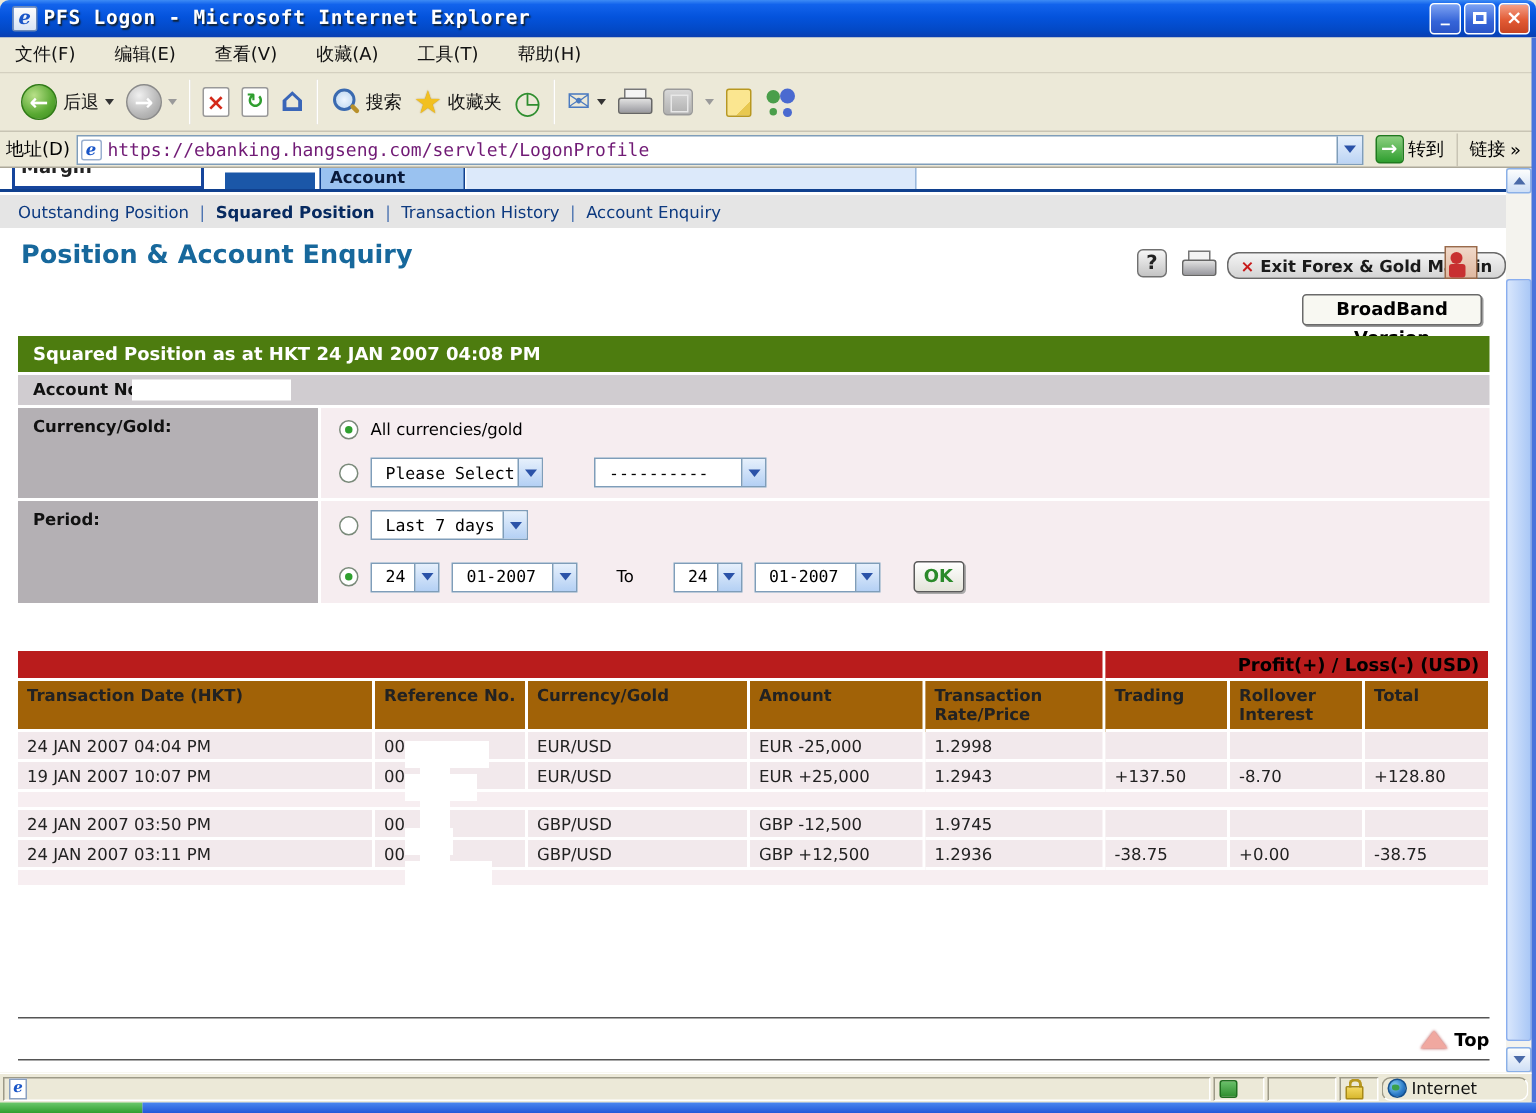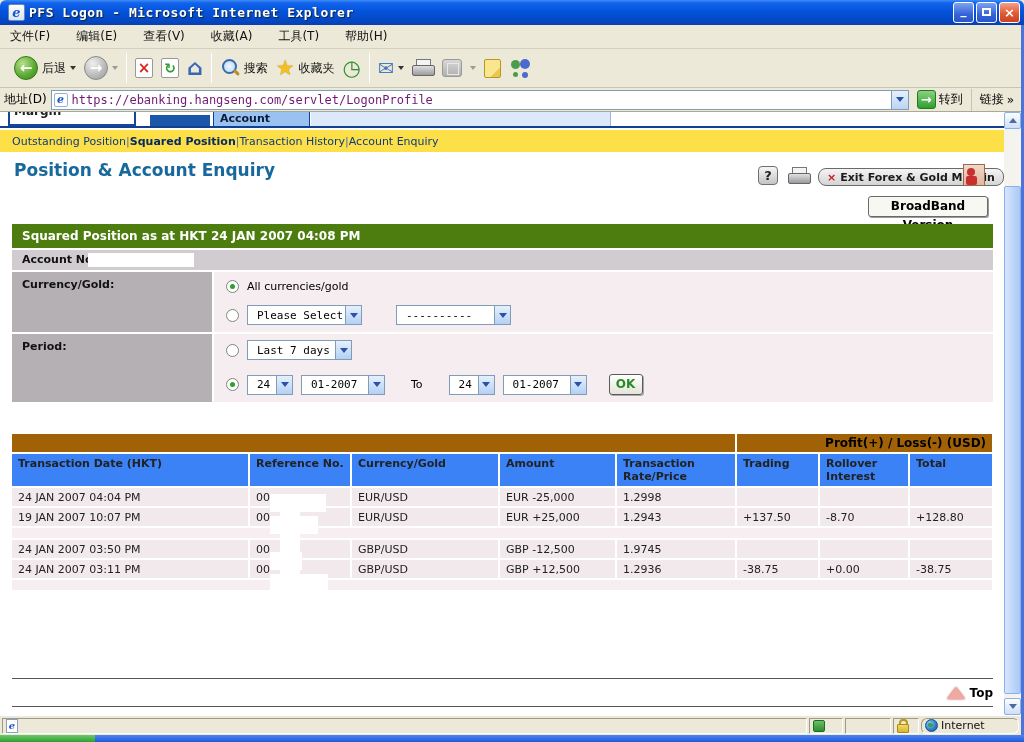--- a/index.html
+++ b/index.html
@@ -77,21 +77,21 @@
   
   #tabstrip { position:absolute; left:0; top:0; width:1004px; height:16px; border-bottom:2px solid #10408e; background:#fff; }
   .tab-clipped { position:absolute; left:8px; top:0; width:128px; height:14px; background:#fff; border:2px solid #16459c; border-top:none; overflow:hidden; }
   .tab-clipped span { display:block; margin-top:-8px; font:bold 12px "DejaVu Sans",sans-serif; color:#222; padding-left:4px; }
   .tab-solid { position:absolute; left:150px; top:3px; width:60px; height:11px; background:#1b57a8; }
   .tab-active { position:absolute; left:213px; top:0; width:97px; height:14px; background:#9ac2f0; border-left:1px solid #10408e; border-right:1px solid #10408e;
     font:bold 11px/13px "DejaVu Sans",sans-serif; color:#0a1a3a; padding-left:6px; overflow:hidden; }
   .tab-faint { position:absolute; left:311px; top:0; width:300px; height:14px; background:#dce9fa; border-right:1px solid #9ab8dc; }
 
   
-  #subnav { position:absolute; left:0; top:18px; width:1004px; height:22px; background:#fde047; display:flex; align-items:center; padding-left:12px; color:#0d3a80; font-size:11px; }
+  #subnav { position:absolute; left:0; top:18px; width:1004px; height:22px; background:#e5e5e5; display:flex; align-items:center; gap:7px; padding-left:12px; color:#0d3a80; font-size:11px; }
   #subnav .active { font-weight:bold; color:#072a60; }
   #subnav .sep { color:#4a72b0; }
 
   
   #page-title { position:absolute; left:14px; top:48px; font-size:17px; font-weight:bold; color:#17689c; }
   .help-ic { position:absolute; left:758px; top:54px; width:20px; height:19px; background:linear-gradient(#f6f6f6,#c4c4c4);
     border:1px solid #707070; border-radius:4px; text-align:center; font:bold 13px/18px "DejaVu Sans",sans-serif; color:#222; }
   .print-ic { position:absolute; left:788px; top:55px; }
   .exit-btn { position:absolute; left:818px; top:56px; height:18px; border:1px solid #6a6a6a; border-radius:8px;
     background:linear-gradient(#f4f4f4,#d4d4d4); display:flex; align-items:center; gap:4px; padding:0 8px; font:bold 11px "DejaVu Sans",sans-serif; color:#1a1a1a; }
@@ -118,23 +118,23 @@
   .xsel { display:inline-flex; height:20px; background:#fff; border:1px solid #7f9db9; align-items:center; }
   .xsel-txt { flex:1; font:11px "DejaVu Sans Mono","Liberation Mono",monospace; padding:0 9px; white-space:nowrap; overflow:hidden; }
   .xsel-btn { width:16px; height:18px; background:linear-gradient(#e6f0fc,#b4d0f4); border-left:1px solid #7f9db9; display:flex; align-items:center; justify-content:center; flex:0 0 auto; }
   .ok-btn { height:21px; width:34px; background:linear-gradient(#ffffff,#e4e4da); border:1px solid #5a5a5a; border-radius:3px;
     font:bold 12px/19px "DejaVu Sans",sans-serif; color:#2a8a2a; text-align:center; box-shadow:1px 1px 0 #aaa; }
 
   
   #table-wrap { position:absolute; left:12px; top:322px; width:982px; }
   table.results { border-collapse:separate; border-spacing:0; table-layout:fixed; width:982px; font-size:11px; color:#222; }
   table.results td, table.results th { border-right:2px solid #fff; border-bottom:2px solid #fff; overflow:hidden; }
-  .band { background:#a16207; height:20px; }
+  .band { background:#b91c1c; height:20px; }
   .band.profit { text-align:right; font-weight:bold; font-size:12px; color:#000; padding-right:6px; }
-  th.colh { background:#3b82f6; height:34px; text-align:left; vertical-align:top; padding:3px 4px 0 6px; font-weight:bold; line-height:13px; }
+  th.colh { background:#a16207; height:34px; text-align:left; vertical-align:top; padding:3px 4px 0 6px; font-weight:bold; line-height:13px; }
   td.cell { background:#f2e9ec; height:20px; padding-left:6px; }
   td.sep-row { background:#f7eef1; height:12px; }
 
   
   .rule { position:absolute; left:12px; width:981px; border-top:1px solid #555; }
   #top-link { position:absolute; left:12px; top:570px; width:981px; height:22px; display:flex; justify-content:flex-end; align-items:center; gap:5px; font:bold 12px "DejaVu Sans",sans-serif; color:#000; }
   .top-tri { width:0; height:0; border-left:9px solid transparent; border-right:9px solid transparent; border-bottom:12px solid #f0a8a0; filter:drop-shadow(0 0 1px #b04040); }
 
   
   #scrollbar { position:absolute; left:1004px; top:112px; width:17px; height:603px; background:#f4f3ee; }

